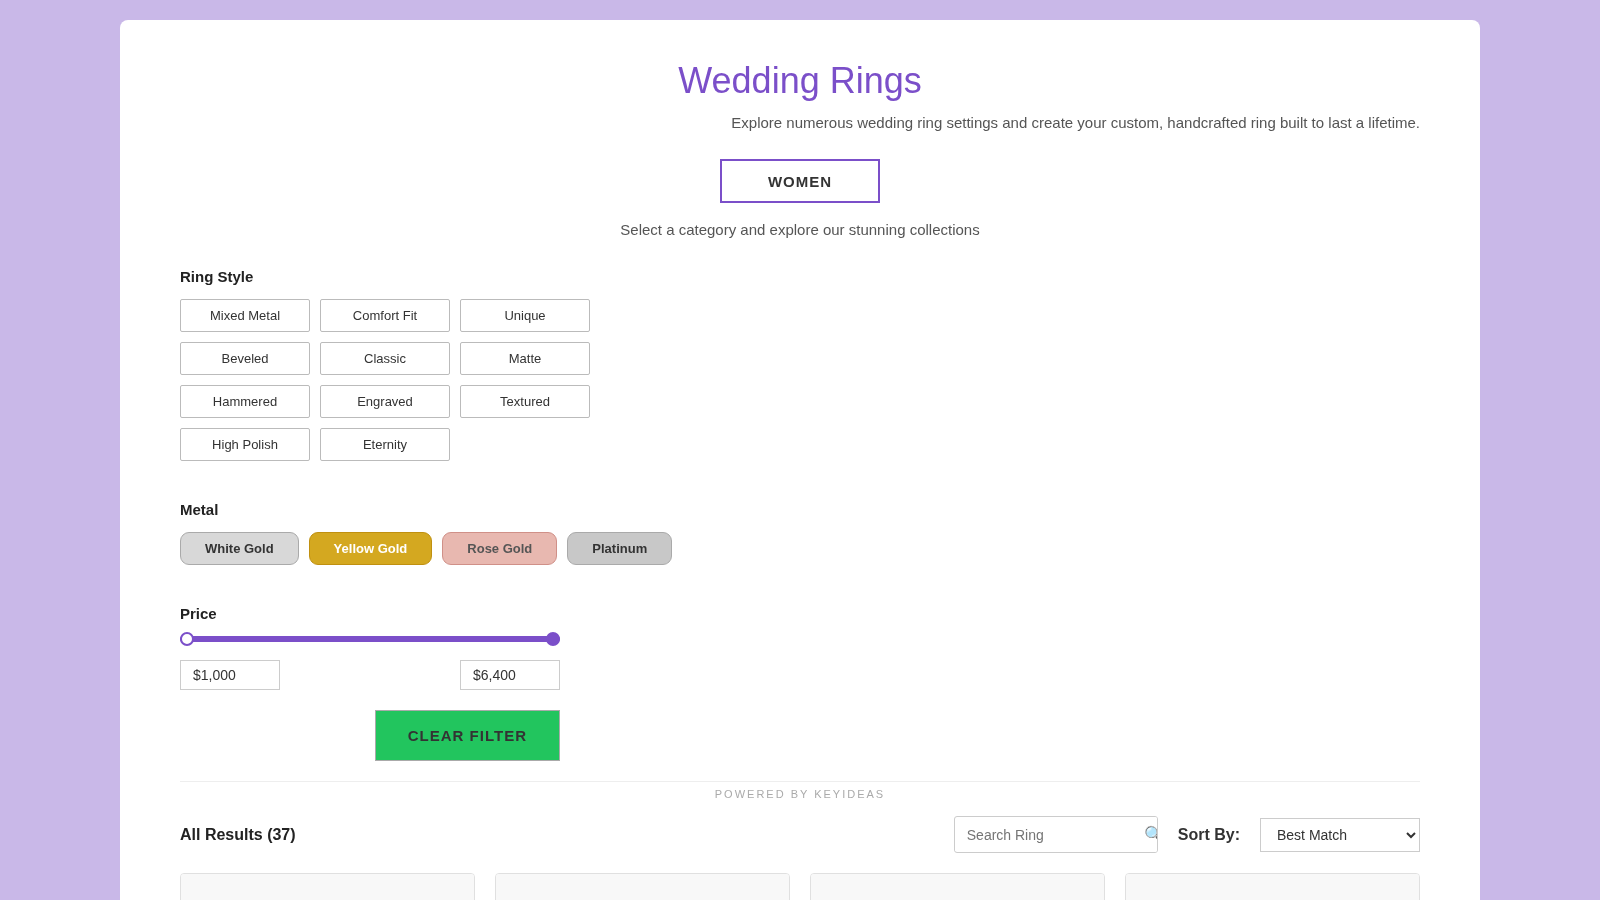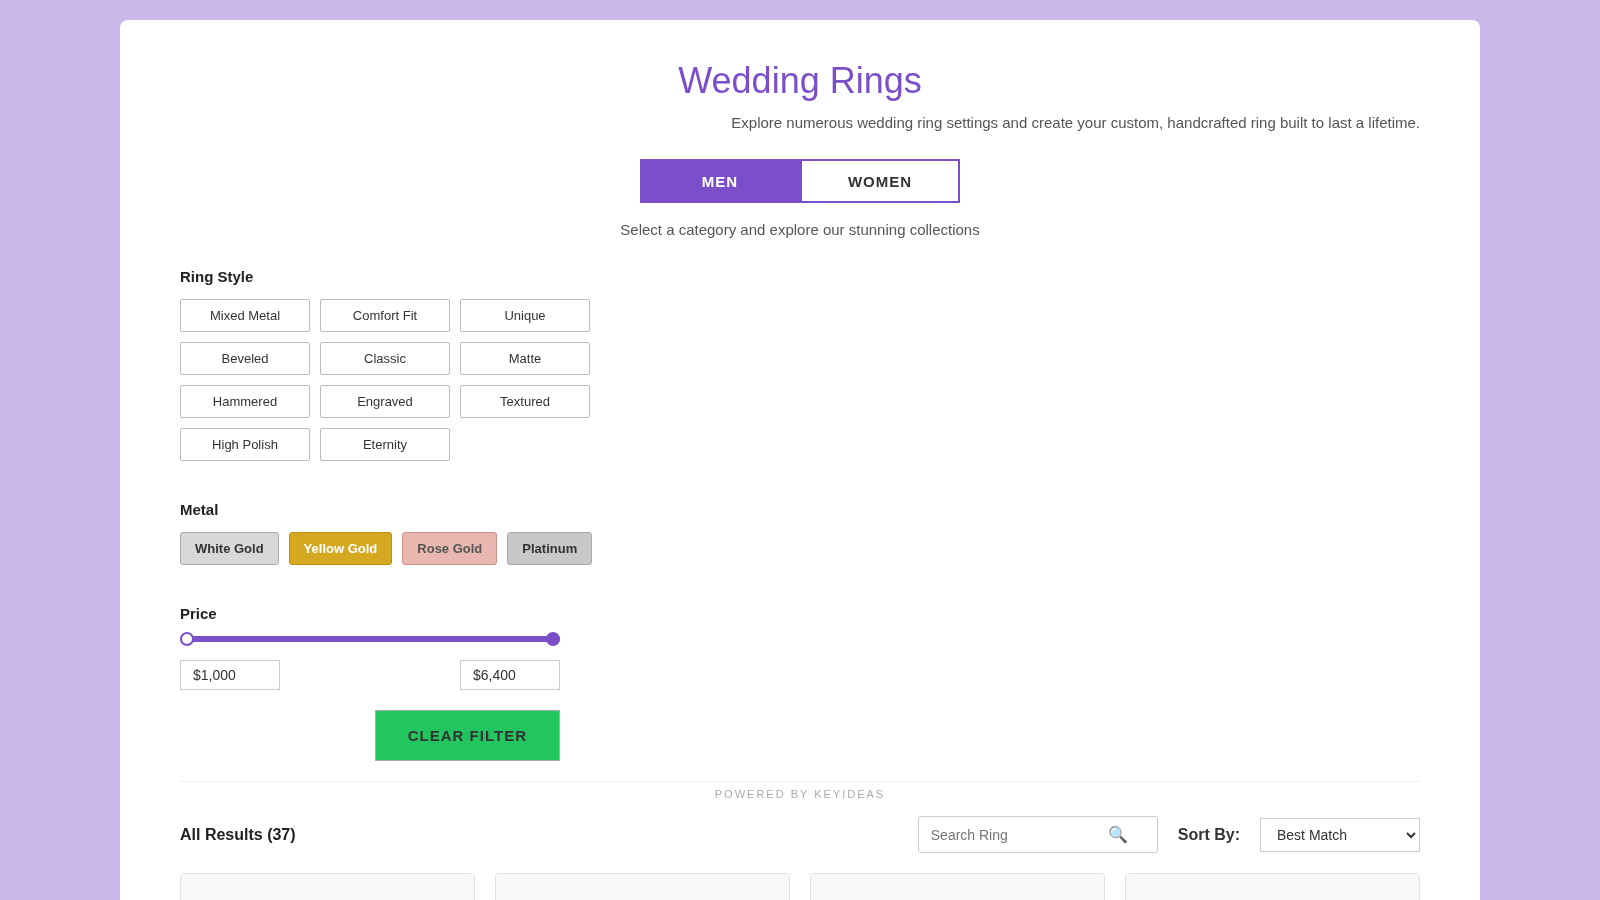--- a/index.html
+++ b/index.html
@@ -92,25 +92,25 @@
       cursor: pointer;
       text-align: center;
       border-radius: 2px;
     }
     .metal-btns {
       display: flex;
       gap: 10px;
       flex-wrap: wrap;
     }
     .metal-btn {
-      padding: 8px 14px;
+      padding: 8px 24px;
       border: 1px solid #ccc;
       font-size: 13px;
       cursor: pointer;
-      border-radius: 3px;
+      border-radius: 9px;
       font-weight: 600;
     }
     .metal-btn.white-gold { background: #d8d8d8; color: #333; border-color: #aaa; }
     .metal-btn.yellow-gold { background: #d4a820; color: #fff; border-color: #c09010; }
     .metal-btn.rose-gold { background: #e8b8b0; color: #555; border-color: #d09088; }
     .metal-btn.platinum { background: #c8c8c8; color: #333; border-color: #aaa; }
     .price-section {
       min-width: 380px;
     }
     .price-range-bar {
@@ -199,21 +199,21 @@
       display: flex;
       align-items: center;
       gap: 20px;
     }
     .search-box-wrap {
       display: flex;
       align-items: center;
       border: 1px solid #ccc;
       border-radius: 3px;
       overflow: hidden;
-      width: 240px;
+      width: 204px;
     }
     .search-input {
       padding: 8px 12px;
       border: none;
       outline: none;
       font-size: 14px;
       color: #999;
       width: 180px;
     }
     .search-icon-btn {
@@ -266,21 +266,20 @@
   </style>
 </head>
 <body>
 
 <div class="main-container">
 
   <h1 class="page-title">Wedding Rings</h1>
   <p class="page-subtitle">Explore numerous wedding ring settings and create your custom, handcrafted ring built to last a lifetime.</p>
 
   <div class="gender-tabs">
-    <button class="gender-btn active">MEN</button>
     <button class="gender-btn inactive">WOMEN</button>
   </div>
 
   <p class="category-hint">Select a category and explore our stunning collections</p>
 
   <div class="filters-row">
 
     <div class="filter-section">
       <div class="filter-title">Ring Style</div>
       <div class="style-grid">

